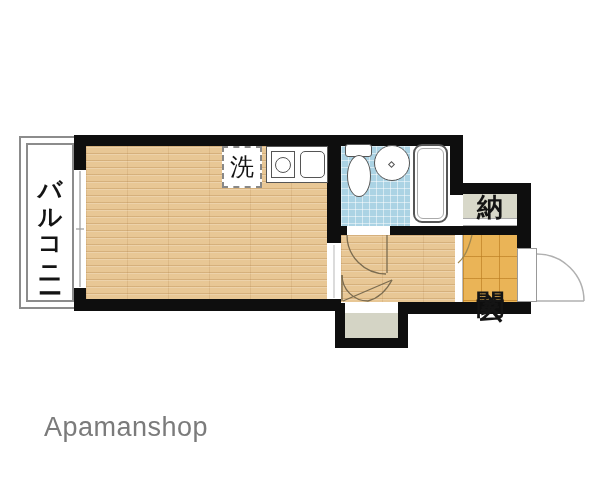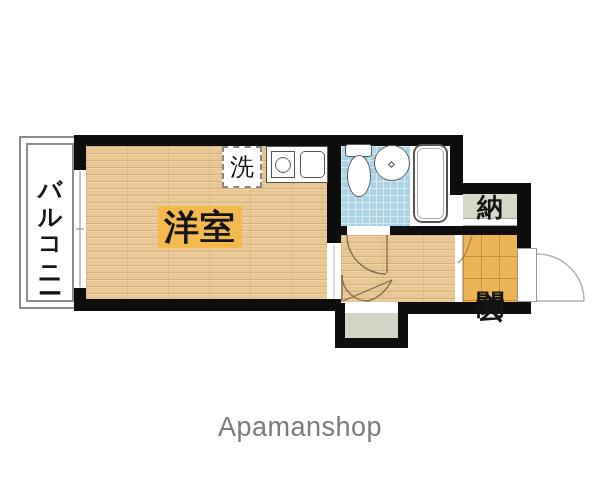--- a/index.html
+++ b/index.html
@@ -104,27 +104,24 @@
       <path d="M537,301 L584,301"></path>
       <path d="M584,301 A47,47 0 0 0 537,254"></path>
     </g>
     <g stroke="#999" stroke-width="1.2" fill="none">
       <path d="M80,171 L80,287"></path>
       <path d="M76,229 L84,229"></path>
       <path d="M334,245 L334,298" stroke="#c4c4c4"></path>
     </g>
   </svg>
 
-  <div class="abs jp" style="left:158px;top:206px;width:84px;height:42px;background:#f1b94e;display:flex;align-items:center;justify-content:center;font-size:35px;font-weight:600;letter-spacing:1px;">
-      <span>洋室</span>
-    </div>
 
   <div class="abs jp" style="left:463px;top:191px;width:54px;height:32px;display:flex;align-items:center;justify-content:center;font-size:26px;font-weight:600;">
       <span>納</span>
     </div>
 
   <div class="abs jp vtext" style="left:467px;top:237px;width:46px;height:63px;font-size:28px;font-weight:600;line-height:1.0;">
       <span>玄関</span>
     </div>
 
-  <div class="abs" style="left:0;top:412px;width:600px;text-align:center;font-size:27px;color:#7b7b7b;letter-spacing:0.5px;"><span>Apamanshop</span></div>
+  <div class="abs" style="left:0;top:412px;width:600px;text-align:left;font-size:27px;color:#7b7b7b;letter-spacing:0.5px;padding-left:44px;"><span>Apamanshop</span></div>
 
 </div>
 
 </body></html>

